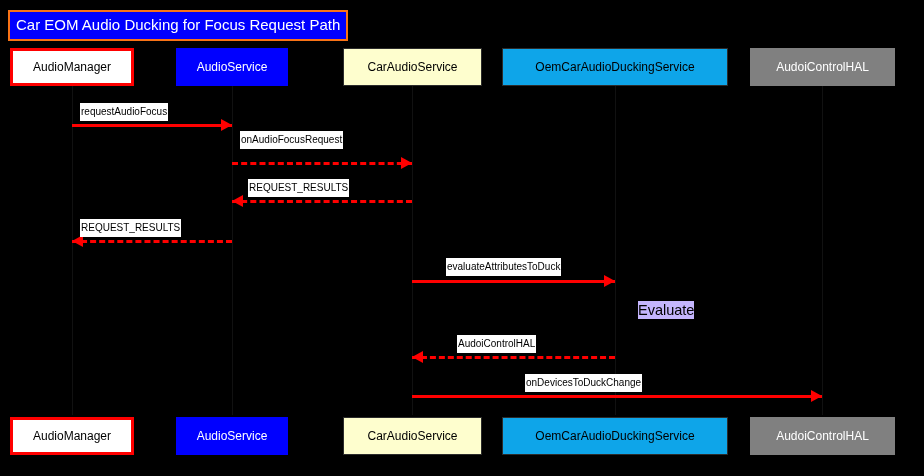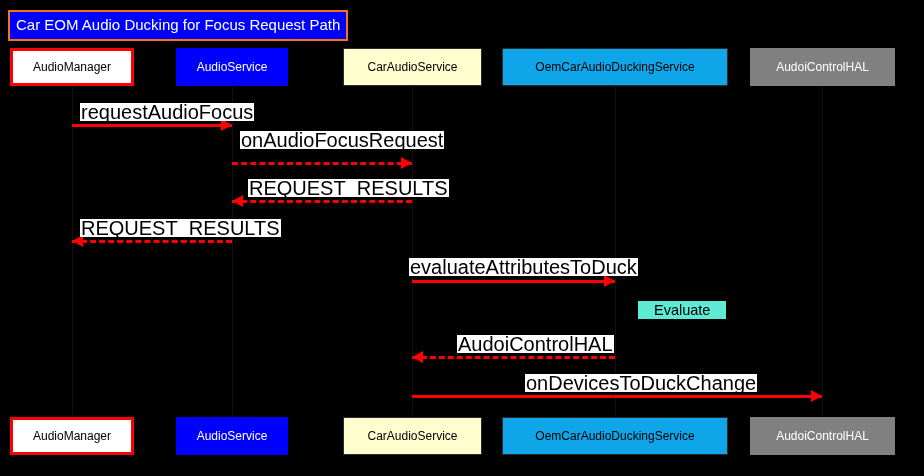--- a/index.html
+++ b/index.html
@@ -49,27 +49,27 @@
   .arrow-head{
     position:absolute;top:-5px;width:0;height:0;
     border-top:6px solid transparent;
     border-bottom:6px solid transparent;
   }
   .arrow-right{border-left:11px solid #FF0000;}
   .arrow-left{border-right:11px solid #FF0000;}
 
   .msg-label{
     position:absolute;background:#FFFFFF;color:#000000;
-    font-size:20px;line-height:18px;white-space:nowrap;
+    font-size:10px;line-height:18px;white-space:nowrap;
     padding:0 1px;
   }
   .note-label{
-    position:absolute;background:#5eead4;color:#000000;
+    position:absolute;background:#c4b5fd;color:#000000;
     font-size:14.5px;line-height:18px;white-space:nowrap;
-    padding:0 16px;
+    padding:0 0;
   }
 </style>
 </head>
 <body>
 
 <div id="canvas">
 
   <div class="title-box">Car EOM Audio Ducking for Focus Request Path</div>
 
   <div id="lifelines">
@@ -116,21 +116,21 @@
       <div class="msg-label" style="left: 248px; top: 179px;">REQUEST_RESULTS</div>
       <div class="msg" style="left: 72px; top: 240px; width: 160px;">
         <div class="msg-line dashed" style="width: 160px;"></div>
         <div class="arrow-head arrow-left" style="left: 0px;"></div>
       </div>
       <div class="msg-label" style="left: 80px; top: 219px;">REQUEST_RESULTS</div>
       <div class="msg" style="left: 412px; top: 280px; width: 203px;">
         <div class="msg-line" style="width: 203px;"></div>
         <div class="arrow-head arrow-right" style="left: 192px;"></div>
       </div>
-      <div class="msg-label" style="left: 409px; top: 258px;">evaluateAttributesToDuck</div>
+      <div class="msg-label" style="left: 446px; top: 258px;">evaluateAttributesToDuck</div>
       <div class="msg" style="left: 412px; top: 356px; width: 203px;">
         <div class="msg-line dashed" style="width: 203px;"></div>
         <div class="arrow-head arrow-left" style="left: 0px;"></div>
       </div>
       <div class="msg-label" style="left: 457px; top: 335px;">AudoiControlHAL</div>
       <div class="msg" style="left: 412px; top: 395px; width: 410px;">
         <div class="msg-line" style="width: 410px;"></div>
         <div class="arrow-head arrow-right" style="left: 399px;"></div>
       </div>
       <div class="msg-label" style="left: 525px; top: 374px;">onDevicesToDuckChange</div>

